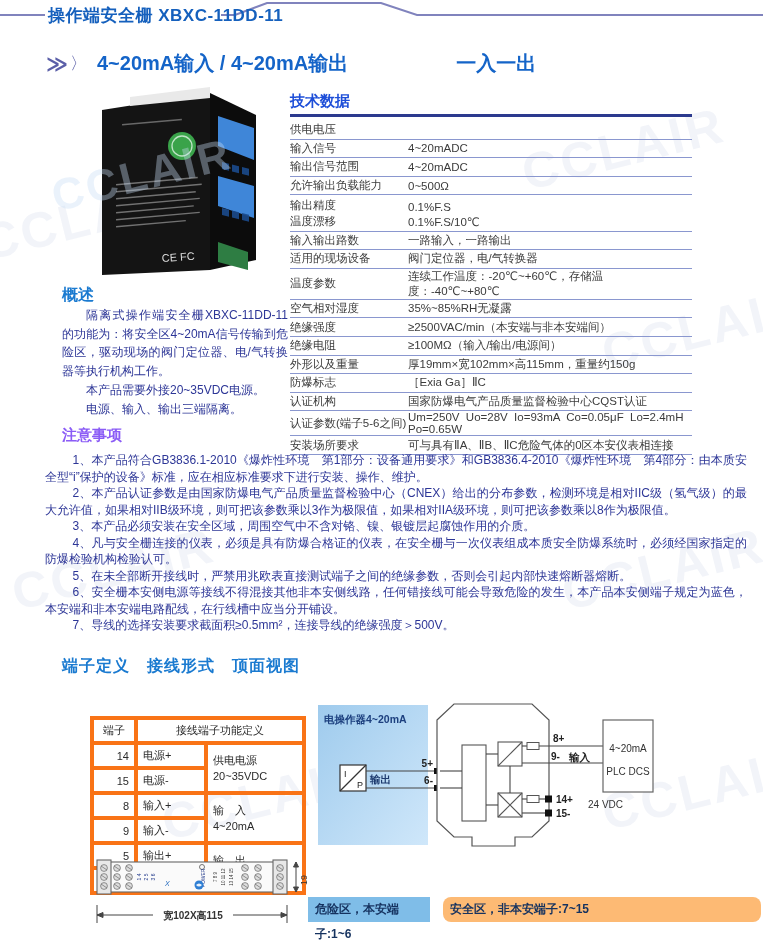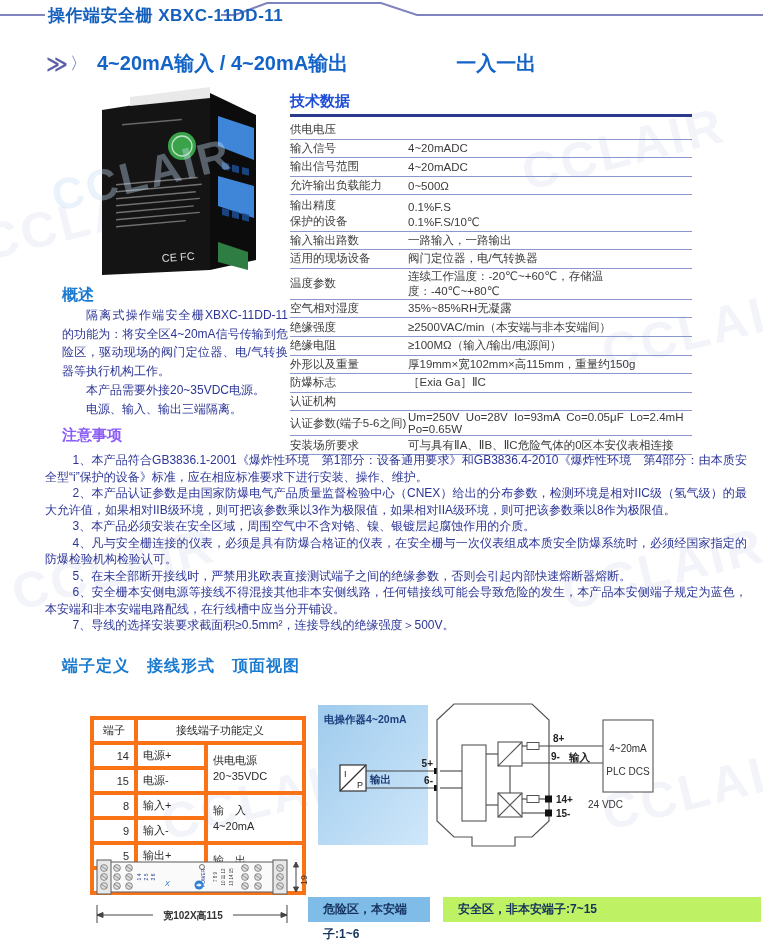--- a/index.html
+++ b/index.html
@@ -57,23 +57,23 @@
   #tdef th,#tdef td{border:4px solid #f97316;padding:1px 5px;height:19px;font-weight:normal;}
   #tdef th{text-align:center;}
   .t-num{width:30px;text-align:right;}
   .t-lab{width:56px;}
   .t-fn{width:84px;line-height:1.5;}
   
   #diagram{position:absolute;left:305px;top:690px;z-index:2;}
   #topview{position:absolute;left:65px;top:853px;z-index:2;}
   
   .zone{position:absolute;top:897px;height:25px;line-height:25px;font-size:12px;
-    font-weight:bold;color:#15325f;padding-left:15px;box-sizing:border-box;z-index:2;}
+    font-weight:bold;color:#15325f;padding-left:7px;box-sizing:border-box;z-index:2;}
   .zone-hazard{left:308px;width:122px;background:#7fbde8;}
-  .zone-safe{left:443px;width:318px;background:#bef264;}
+  .zone-safe{left:443px;width:318px;background:#fdba74;border-radius:8px;}
   svg text{font-family:"Liberation Sans","DejaVu Sans",sans-serif;}
 </style>
 </head>
 <body>
 
 <span class="wm" style="left:-20px;top:190px;">CCLAIR</span>
 <span class="wm" style="left:520px;top:120px;">CCLAIR</span>
 <span class="wm" style="left:600px;top:300px;">CCLAIR</span>
 <span class="wm" style="left:10px;top:540px;">CCLAIR</span>
 <span class="wm" style="left:560px;top:540px;">CCLAIR</span>
@@ -149,21 +149,21 @@
     </div>
   <div class="spec-row">
       <div class="spec-label">允许输出负载能力</div>
       <div class="spec-value">0~500Ω</div>
     </div>
   <div class="spec-row nb">
       <div class="spec-label">输出精度</div>
       <div class="spec-value">0.1%F.S</div>
     </div>
   <div class="spec-row">
-      <div class="spec-label">保护的设备</div>
+      <div class="spec-label">温度漂移</div>
       <div class="spec-value">0.1%F.S/10℃</div>
     </div>
   <div class="spec-row">
       <div class="spec-label">输入输出路数</div>
       <div class="spec-value">一路输入，一路输出</div>
     </div>
   <div class="spec-row">
       <div class="spec-label">适用的现场设备</div>
       <div class="spec-value">阀门定位器，电/气转换器</div>
     </div>
@@ -186,34 +186,35 @@
   <div class="spec-row">
       <div class="spec-label">外形以及重量</div>
       <div class="spec-value">厚19mm×宽102mm×高115mm，重量约150g</div>
     </div>
   <div class="spec-row">
       <div class="spec-label">防爆标志</div>
       <div class="spec-value">［Exia Ga］ⅡC</div>
     </div>
   <div class="spec-row">
       <div class="spec-label">认证机构</div>
+      <div class="spec-value">国家防爆电气产品质量监督检验中心CQST认证</div>
     </div>
   <div class="spec-row">
       <div class="spec-label">认证参数(端子5-6之间)</div>
       <div class="spec-value">Um=250V  Uo=28V  Io=93mA  Co=0.05μF  Lo=2.4mH  Po=0.65W</div>
     </div>
   <div class="spec-row">
       <div class="spec-label">安装场所要求</div>
       <div class="spec-value">可与具有ⅡA、ⅡB、ⅡC危险气体的0区本安仪表相连接</div>
     </div>
 </div>
 
 <div id="notes">
   <div class="notes-title">注意事项</div>
-  <p class="note-item">1、本产品符合GB3836.1-2001《爆炸性环境　第1部分：设备通用要求》和GB3836.4-2010《爆炸性环境　第4部分：由本质安全型“i”保护的设备》标准，应在相应标准要求下进行安装、操作、维护。</p>
+  <p class="note-item">1、本产品符合GB3836.1-2010《爆炸性环境　第1部分：设备通用要求》和GB3836.4-2010《爆炸性环境　第4部分：由本质安全型“i”保护的设备》标准，应在相应标准要求下进行安装、操作、维护。</p>
   <p class="note-item">2、本产品认证参数是由国家防爆电气产品质量监督检验中心（CNEX）给出的分布参数，检测环境是相对IIC级（氢气级）的最大允许值，如果相对IIB级环境，则可把该参数乘以3作为极限值，如果相对IIA级环境，则可把该参数乘以8作为极限值。</p>
   <p class="note-item">3、本产品必须安装在安全区域，周围空气中不含对铬、镍、银镀层起腐蚀作用的介质。</p>
   <p class="note-item">4、凡与安全栅连接的仪表，必须是具有防爆合格证的仪表，在安全栅与一次仪表组成本质安全防爆系统时，必须经国家指定的防爆检验机构检验认可。</p>
   <p class="note-item">5、在未全部断开接线时，严禁用兆欧表直接测试端子之间的绝缘参数，否则会引起内部快速熔断器熔断。</p>
   <p class="note-item">6、安全栅本安侧电源等接线不得混接其他非本安侧线路，任何错接线可能会导致危险的发生，本产品本安侧端子规定为蓝色，本安端和非本安端电路配线，在行线槽中应当分开铺设。</p>
   <p class="note-item">7、导线的选择安装要求截面积≥0.5mm²，连接导线的绝缘强度＞500V。</p>
 </div>
 
 <div class="section-title terminals-title">端子定义　接线形式　顶面视图</div>
 

